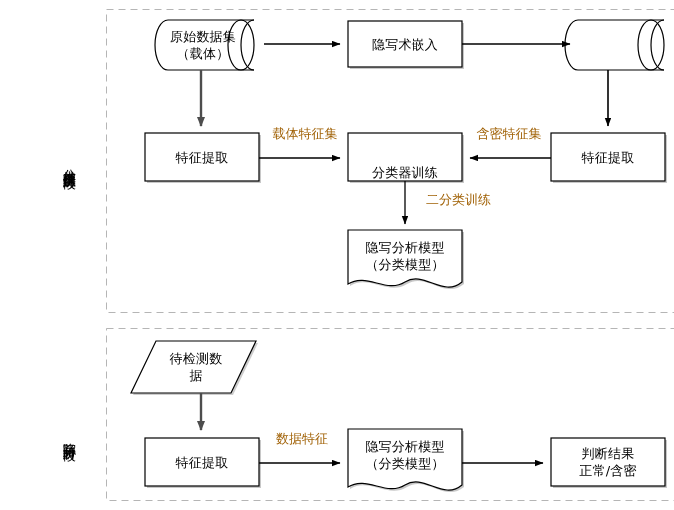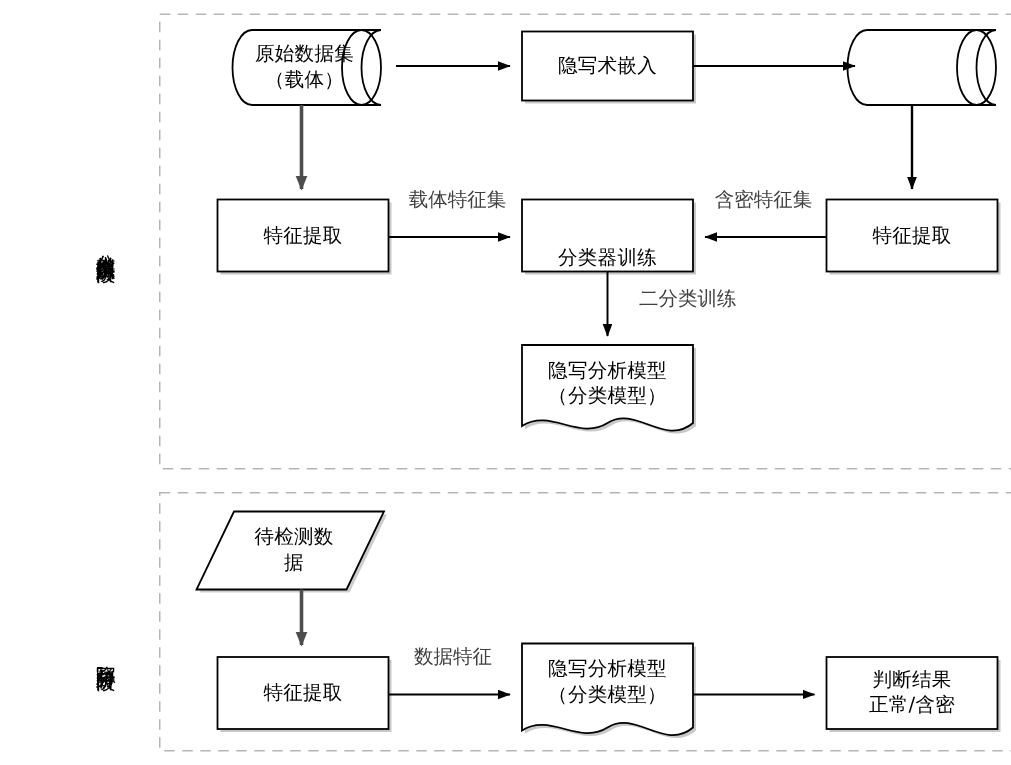--- a/index.html
+++ b/index.html
@@ -35,21 +35,21 @@
     text-align: center;
     color: #000000;
     font-size: 13px;
     line-height: 17px;
     letter-spacing: 0.2px;
     pointer-events: none;
     white-space: nowrap;
   }
   .edge-label {
     position: absolute;
-    color: #404040;
+    color: #a16207;
     font-size: 13px;
     line-height: 15px;
     white-space: nowrap;
     text-align: center;
   }
   .stage-label {
     position: absolute;
     color: #000000;
     font-size: 13px;
     line-height: 15px;

